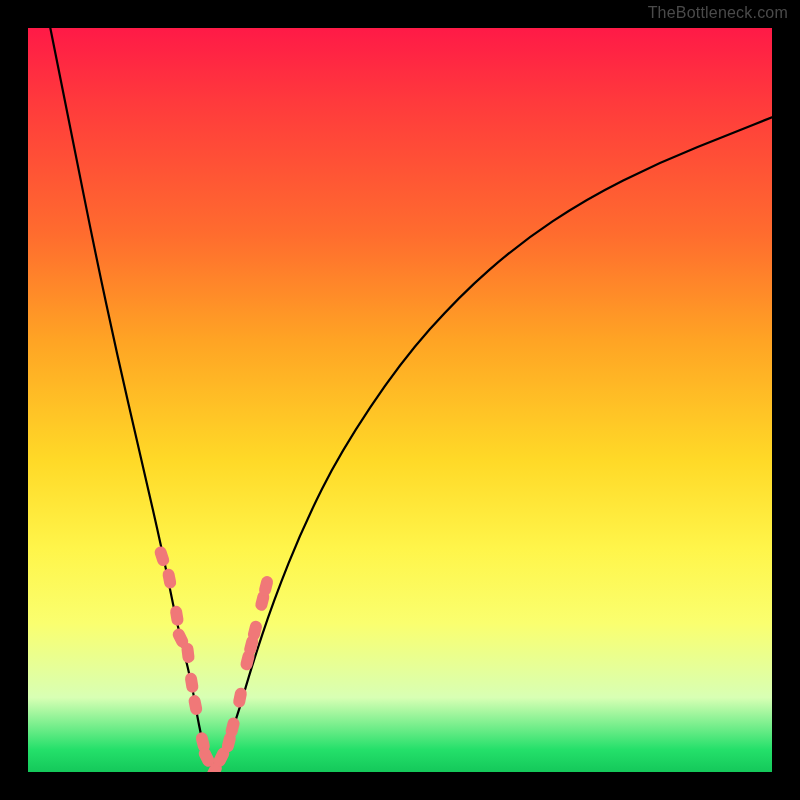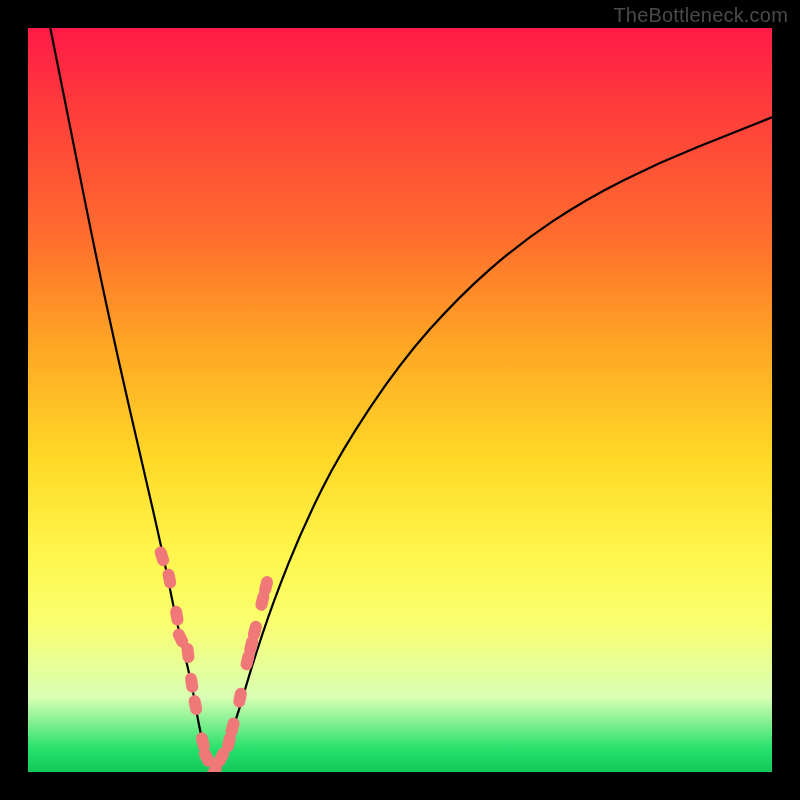--- a/index.html
+++ b/index.html
@@ -37,21 +37,21 @@
       #d8ffb4 90%,
       #24e06a 97%,
       #14c85a 100%
     );
   }
   .watermark {
     position: absolute;
     top: 4px;
     right: 12px;
     color: #4a4a4a;
-    font-size: 20px;
+    font-size: 16px;
     font-weight: 500;
     letter-spacing: 0.2px;
     pointer-events: none;
   }
   svg.curves {
     position: absolute;
     left: 0;
     top: 0;
     width: 744px;
     height: 744px;

